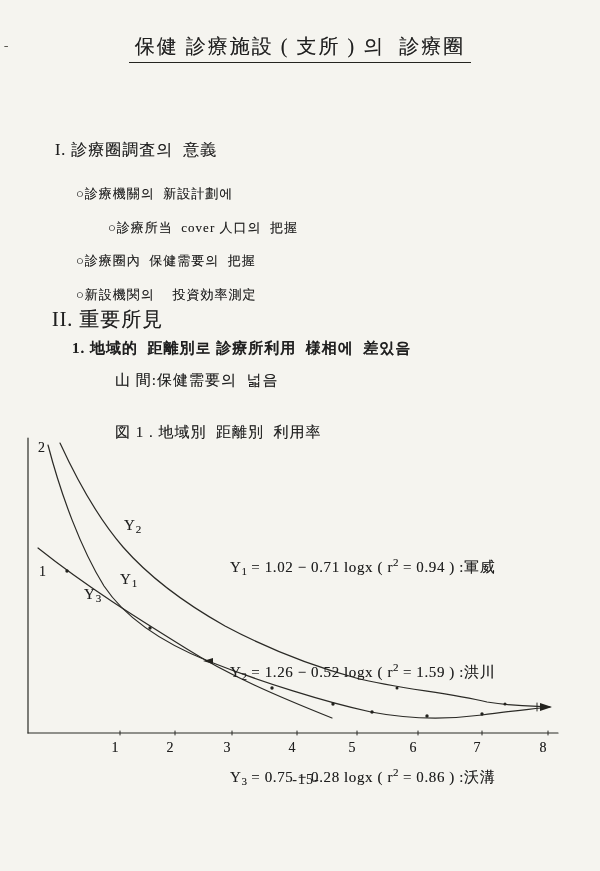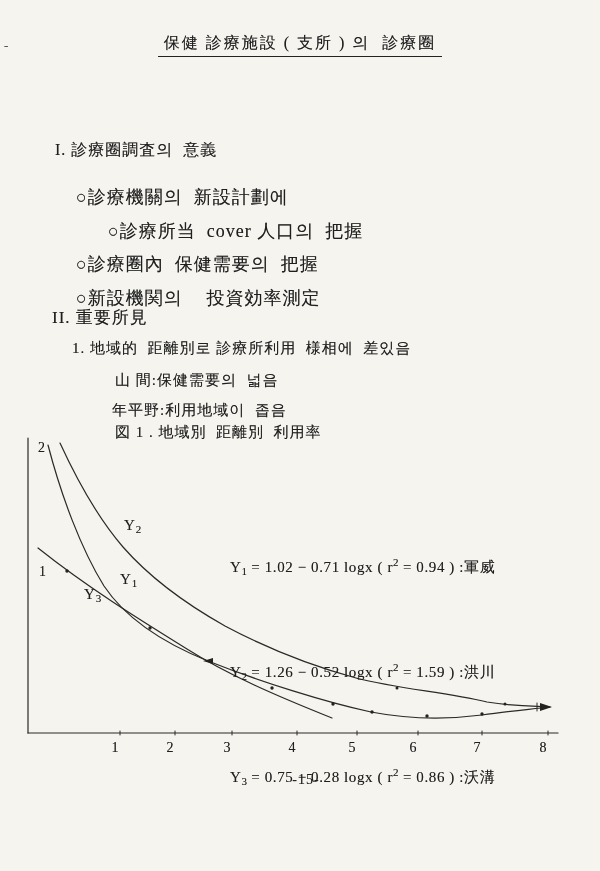--- a/index.html
+++ b/index.html
@@ -6,29 +6,29 @@
   .page{
     position:relative;
     width:600px;height:871px;
     background:#f5f4ef;
     font-family:"Liberation Serif","DejaVu Serif",serif;
     color:#1f1f1f;
     overflow:hidden;
   }
   .t{position:absolute;white-space:pre-wrap;letter-spacing:1px;text-shadow:0 0 .5px rgba(20,20,20,.45);}
   .title{
-    left:0;right:0;top:33px;text-align:center;font-size:16px;letter-spacing:2px;
+    left:0;right:0;top:33px;text-align:center;font-size:20px;letter-spacing:2px;
   }
   .title .u{border-bottom:1.6px solid #24241f;padding:0 6px 5px 6px;}
   .stray{left:4px;top:38px;font-size:13px;color:#55534c;}
   .h1{left:55px;top:140px;font-size:16px;}
-  .bullet{left:76px;font-size:18px;}
+  .bullet{left:76px;font-size:13px;}
   .b0{top:185px;} .b1{top:219px;margin-left:32px;} .b2{top:252px;} .b3{top:286px;font-family:Liberation Mono, monospace;}
-  .h2{left:52px;top:306px;font-size:17px;}
-  .item1{left:72px;top:339px;font-size:15px;}
+  .h2{left:52px;top:306px;font-size:20px;}
+  .item1{left:72px;top:339px;font-size:15px;font-weight:bold;}
   .sub1{left:115px;top:371px;font-size:15px;}
   .sub2{left:112px;top:401px;font-size:15px;}
   .caption{left:108px;top:423px;font-size:15px;margin-left:7px;}
   .chart-svg{position:absolute;left:25px;top:435px;width:560px;height:335px;}
   .eqs{left:230px;top:482px;font-size:15px;line-height:32px;letter-spacing:.6px;}
   .eqs sub{font-size:11px;vertical-align:-3px;letter-spacing:0;}
   .eqs sup{font-size:11px;vertical-align:6px;letter-spacing:0;}
   .ytick{font-size:14px;}
   .y2{left:38px;top:440px;} .y1{left:39px;top:564px;}
   .clabel{font-size:15px;}
@@ -53,21 +53,20 @@
   <div class="t h1">I. 診療圈調査의  意義</div>
 
   <div class="t bullet b0">○診療機關의  新設計劃에</div>
   <div class="t bullet b1">○診療所当  cover 人口의  把握</div>
   <div class="t bullet b2">○診療圈內  保健需要의  把握</div>
   <div class="t bullet b3">○新設機関의  投資効率測定</div>
 
   <div class="t h2">II. 重要所見</div>
   <div class="t item1">1. 地域的  距離別로 診療所利用  様相에  差있음</div>
   <div class="t sub1">山 間:保健需要의  넓음</div>
-  <div class="t sub2">年平野:利用地域이  좁음</div>
 
   <div class="t caption">図 1 . 地域別  距離別  利用率</div>
 
   <svg class="chart-svg" viewBox="0 0 560 335">
     <g stroke="#2b2a26" stroke-width="1.2" fill="none" stroke-linecap="round">
 
       <line x1="3" y1="3" x2="3" y2="298"></line>
 
       <line x1="3" y1="298" x2="533" y2="298"></line>
 

